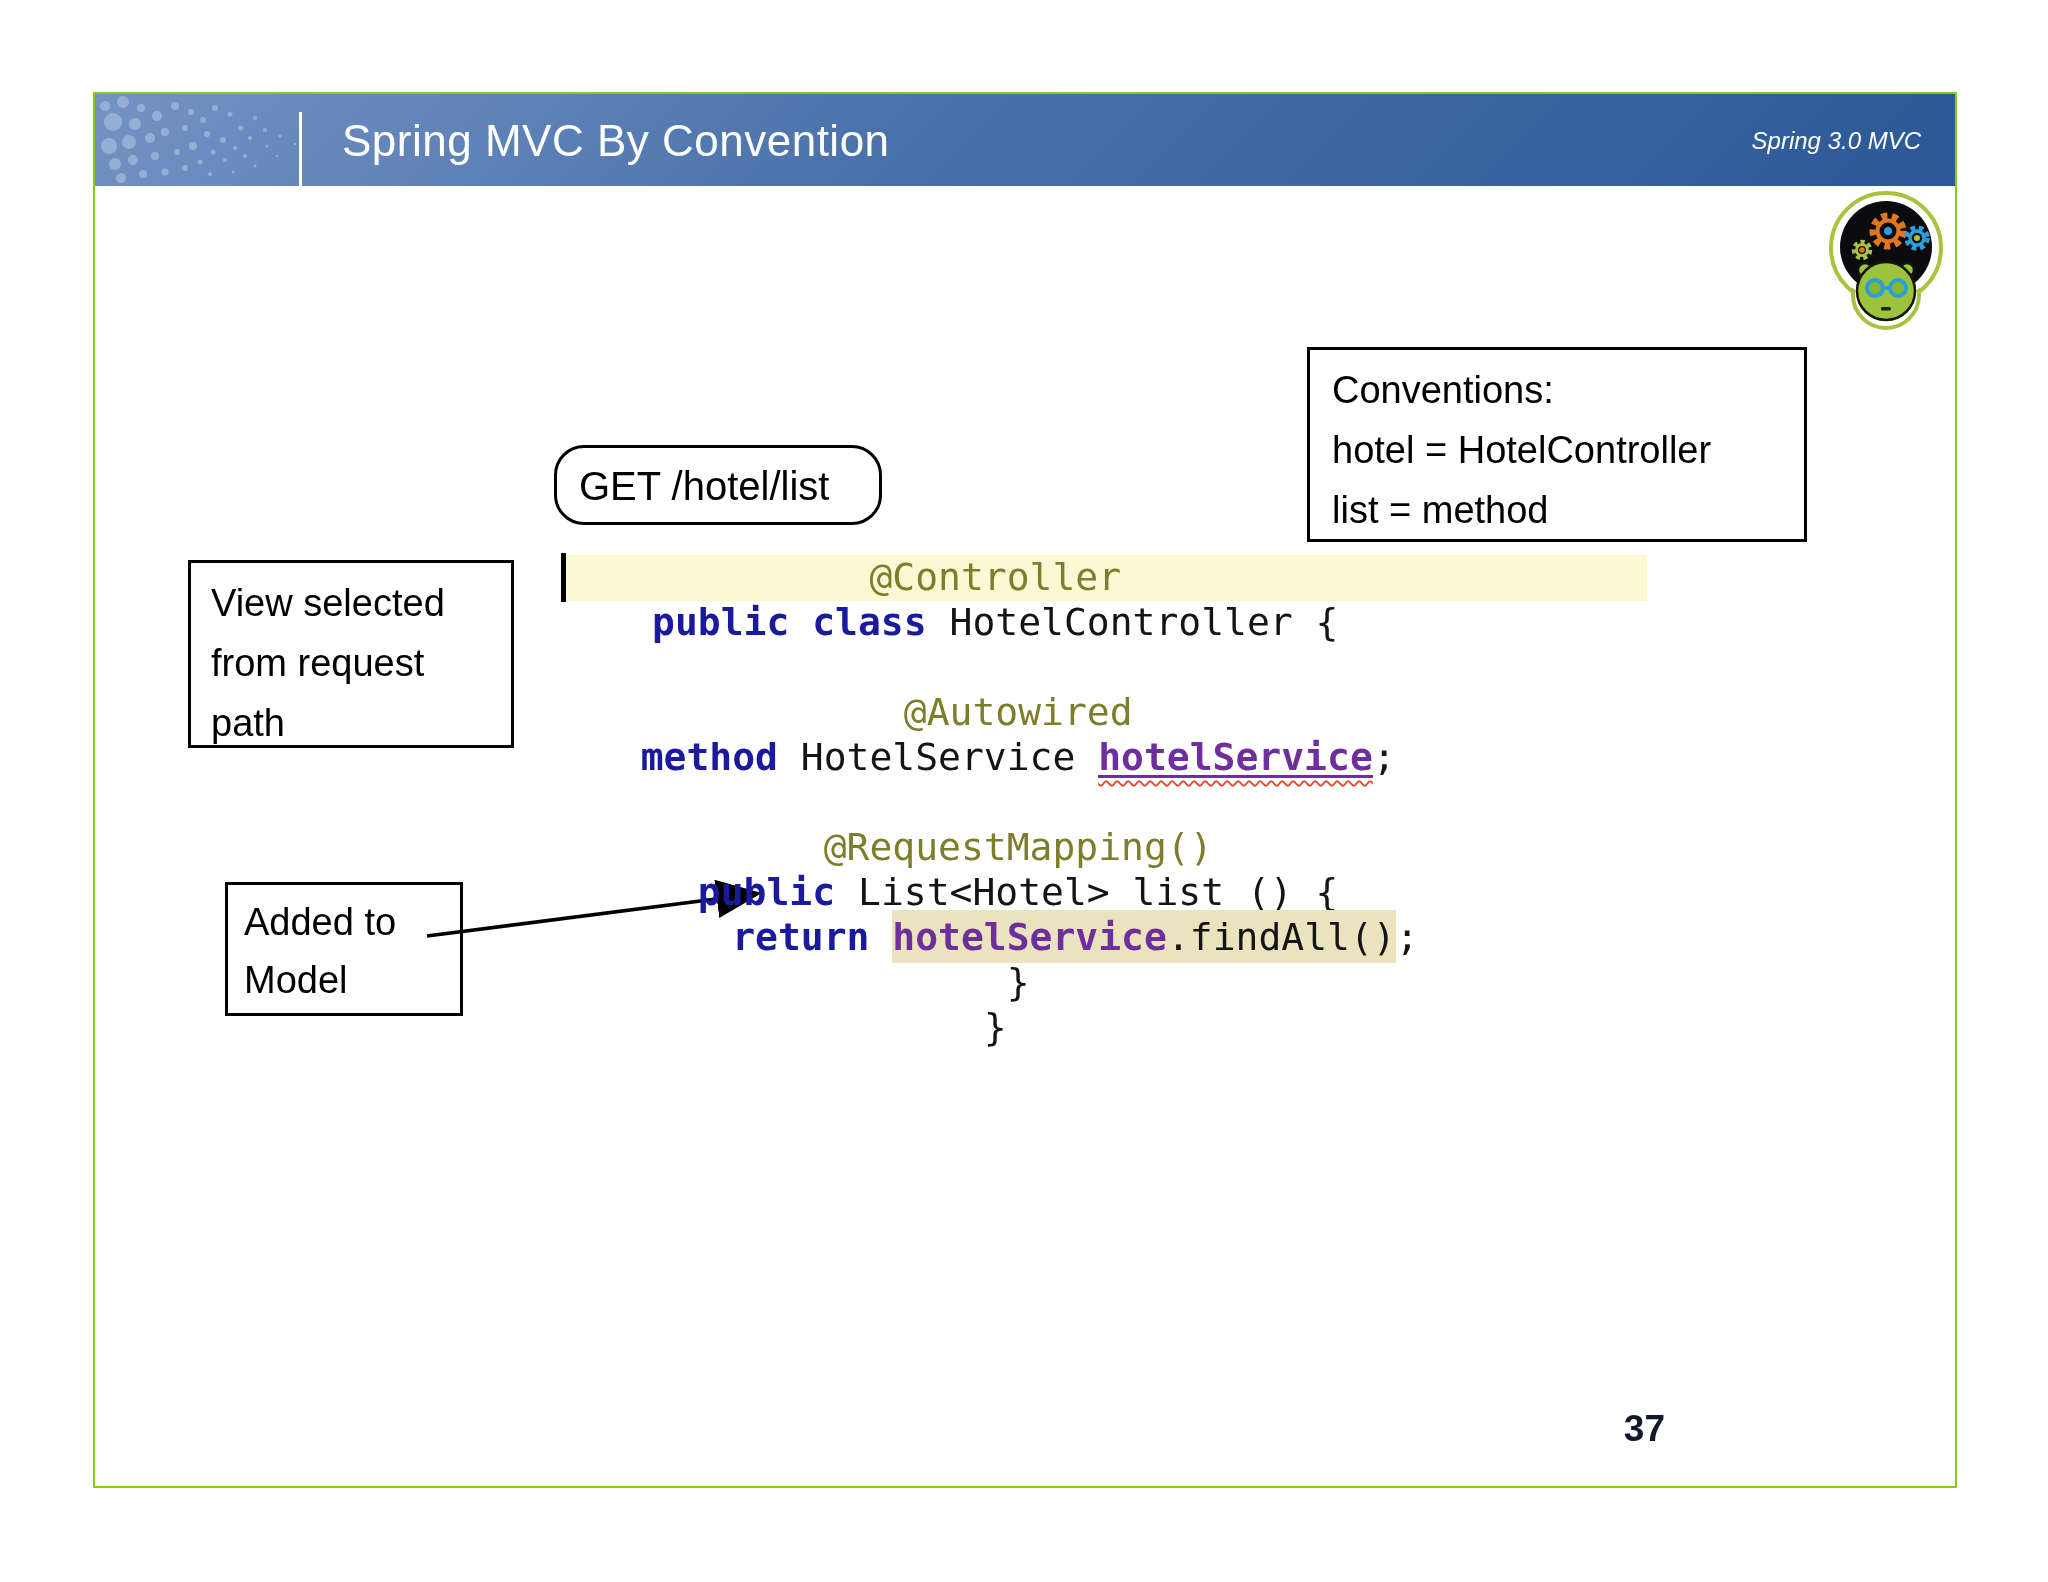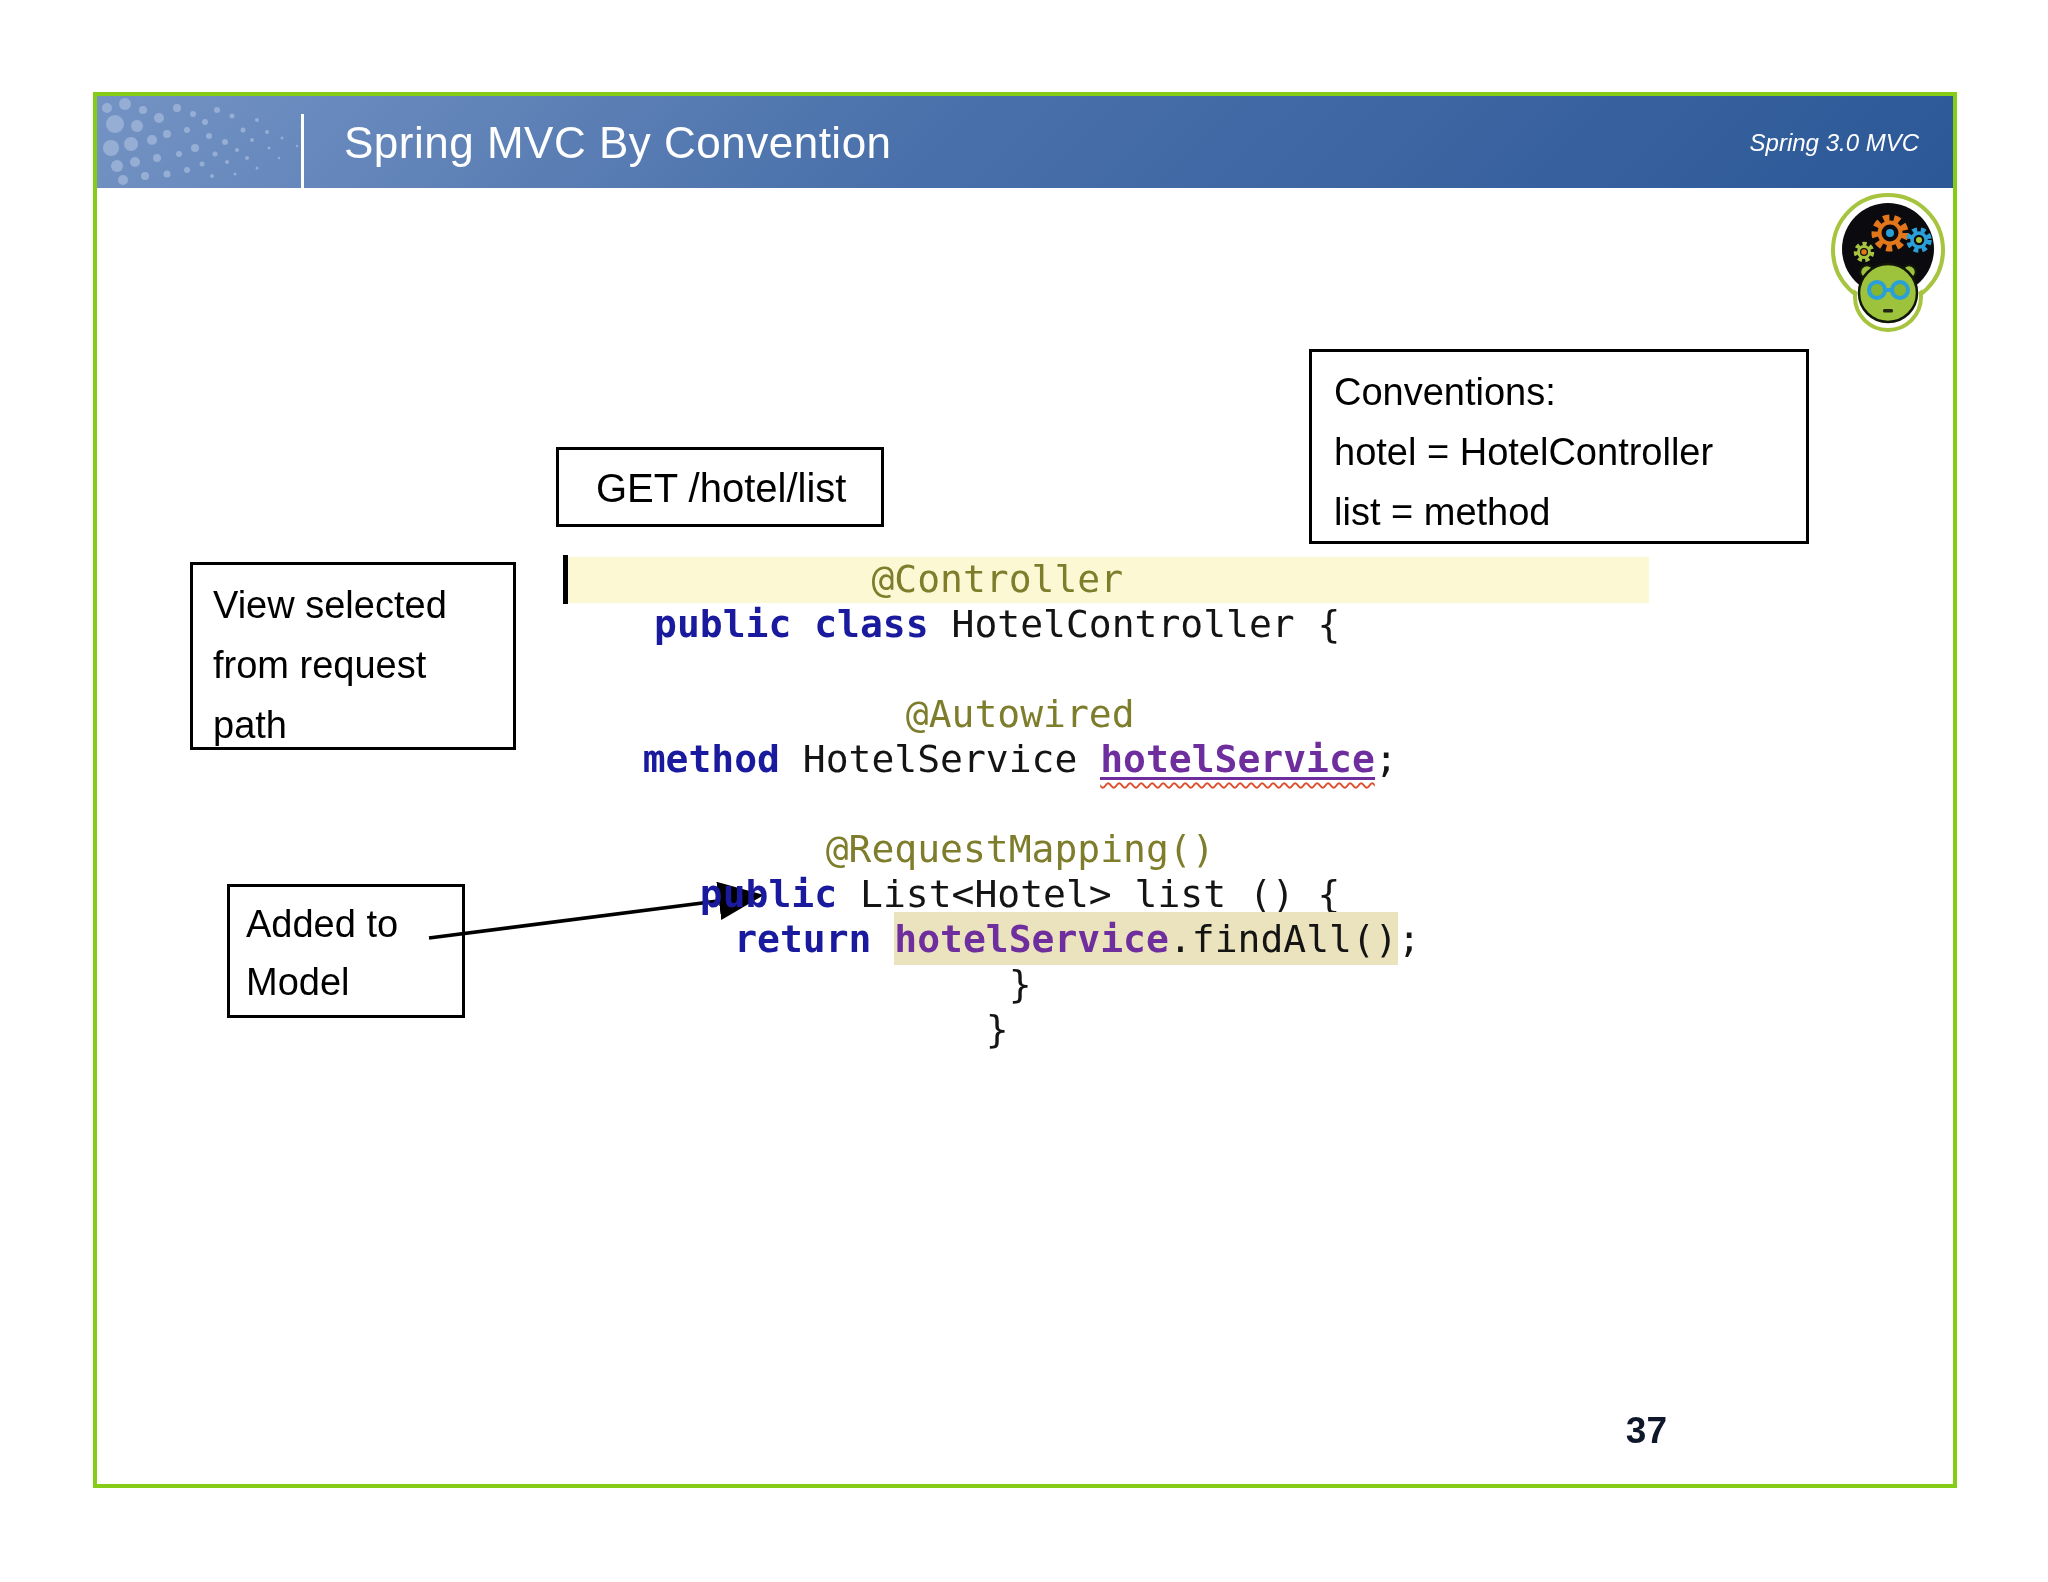--- a/index.html
+++ b/index.html
@@ -1,33 +1,33 @@
 <!DOCTYPE html>
 <html style="--c-header-blue-light: #7493c4; --c-header-blue: #4970aa; --c-header-blue-dark: #2c5897; --c-annotation: #7e7d2c; --c-keyword: #1a1a9e; --c-field: #6e2e9e; --c-code-text: #141414; --c-line-highlight: #fcf8d4; --c-occurrence-highlight: #eae3bd; --c-error-squiggle: #dd4e2c; --c-logo-green: #a6c43e; --c-logo-orange: #e2761b; --c-logo-blue: #2a9fd8;"><head>
 <meta charset="utf-8">
 <style>
   html,body{margin:0;padding:0;background:#ffffff;}
   .stage{position:relative;width:2048px;height:1582px;background:#ffffff;overflow:hidden;
          font-family:"Liberation Sans",sans-serif;}
   .slide{position:absolute;left:93px;top:92px;width:1864px;height:1396px;
-         background:#ffffff;border:4px solid #84cc16;box-sizing:border-box;}
+         background:#ffffff;border:2px solid #84cc16;box-sizing:border-box;}
 
   
   .header{position:absolute;left:0;top:0;width:100%;height:92px;
           background:linear-gradient(135deg,var(--c-header-blue-light) 0%,var(--c-header-blue) 45%,var(--c-header-blue-dark) 100%);}
   .dots{position:absolute;left:0;top:0;height:92px;width:230px;}
   .header-tick{position:absolute;left:204px;top:18px;width:3px;height:74px;background:#ffffff;}
   .slide-title{position:absolute;left:247px;top:0;height:92px;line-height:94px;
                color:#ffffff;font-size:44px;letter-spacing:.5px;white-space:nowrap;}
   .header-subtitle{position:absolute;right:34px;top:0;height:92px;line-height:94px;
                color:#ffffff;font-size:24px;font-style:italic;white-space:nowrap;}
 
   
   .callout{position:absolute;border:3px solid #000;background:#fff;color:#000;box-sizing:border-box;}
-  .get-box{left:459px;top:351px;width:328px;height:80px;font-size:40px;line-height:76px;padding-left:37px;}
+  .get-box{left:459px;top:351px;width:328px;height:80px;font-size:40px;line-height:76px;padding-left:22px;border-radius:30px;}
   .conv-box{left:1212px;top:253px;width:500px;height:195px;font-size:38px;line-height:60px;padding:10px 0 0 22px;}
   .view-box{left:93px;top:466px;width:326px;height:188px;font-size:38px;line-height:60px;padding:10px 0 0 20px;}
   .added-box{left:94px;top:788px;width:238px;height:134px;font-size:38px;line-height:58px;padding:8px 0 0 16px;margin-left:36px;}
   .callout-line{white-space:nowrap;}
 
   
   .code{position:absolute;left:477px;top:461px;font-family:"DejaVu Sans Mono",monospace;
         font-size:38px;color:var(--c-code-text);text-align:center;}
   .code-lines{position:relative;z-index:1;}
   .code-line{height:45px;line-height:45px;white-space:pre;}

